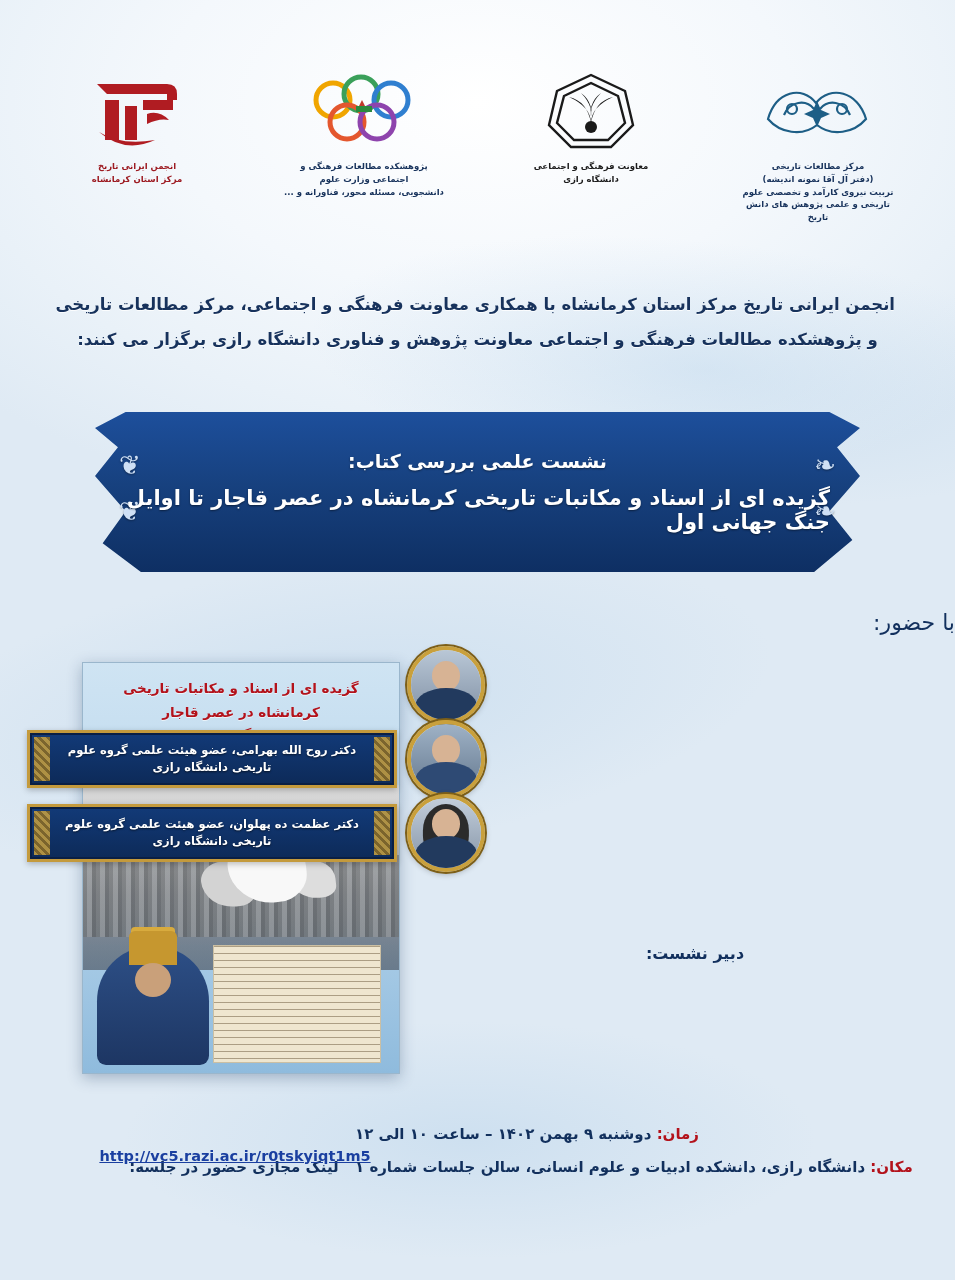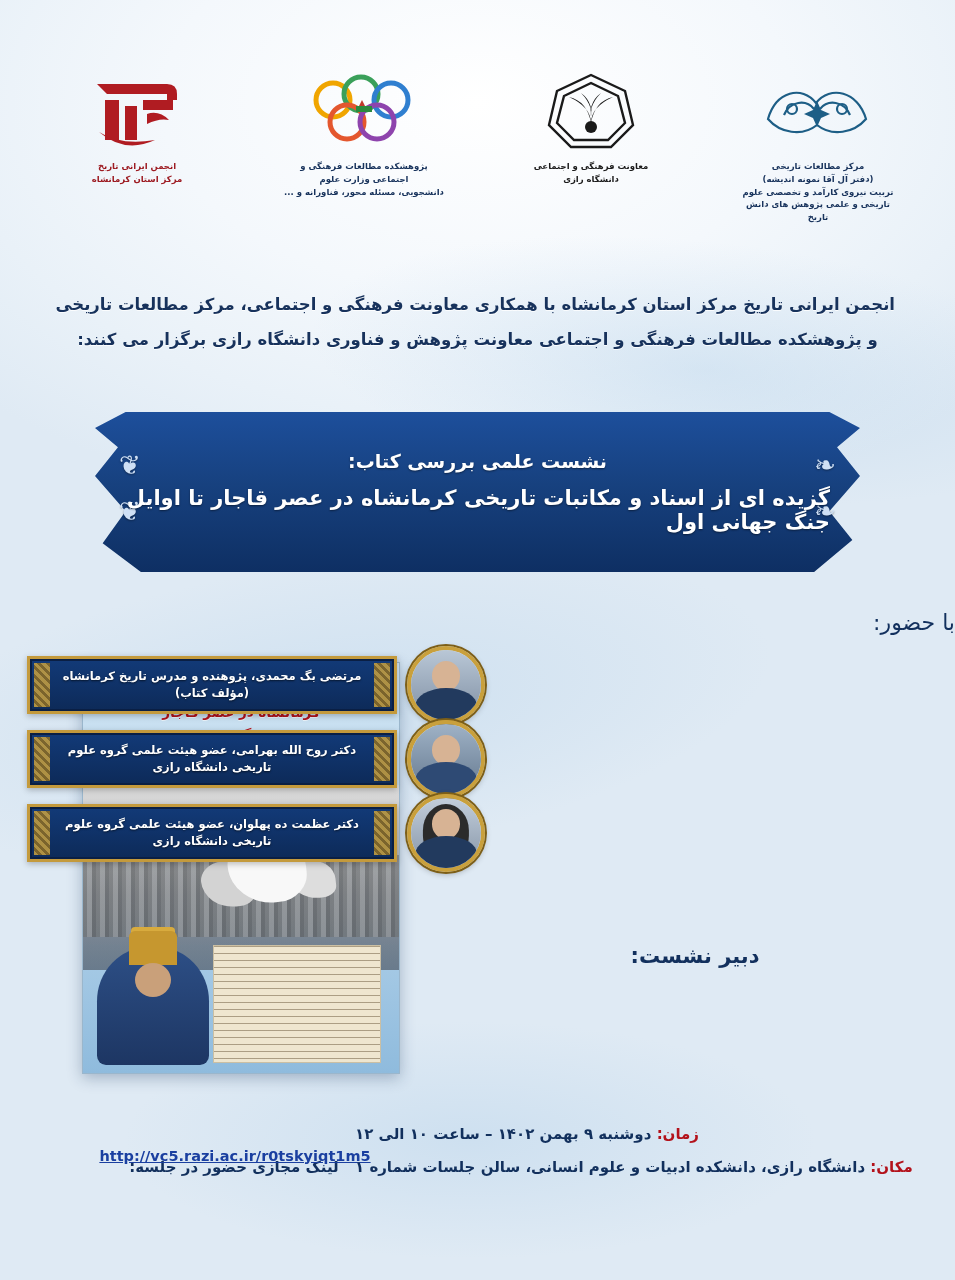--- a/index.html
+++ b/index.html
@@ -88,21 +88,21 @@
   .orn-l1 { left: 24px; top: 40px; }
   .orn-l2 { left: 24px; top: 86px; }
 
   
   .presence-label {
     position: absolute; top: 610px; right: 0; width: 520px;
     color: #12305d; font-weight: normal; font-size: 22px;
   }
   .secretary-label {
     position: absolute; top: 944px; right: 0; width: 520px;
-    text-align: center; color: #12305d; font-weight: bold; font-size: 21px;
+    text-align: center; color: #12305d; font-weight: bold; font-size: 16px;
   }
 
   
   .book {
     position: absolute; left: 82px; top: 662px; width: 318px; height: 412px;
     background: linear-gradient(180deg, #cfe4f3 0%, #b9d6ec 48%, #8fbbdd 100%);
     border: 1px solid #9ab6cc;
     box-shadow: 0 4px 14px rgba(20,50,90,.30);
     overflow: hidden;
   }
@@ -353,23 +353,20 @@
 
   <div class="speakers">
 
     <div class="row">
       <div class="avatar">
         <div class="av-inner av-bg1">
           <div class="av-head"></div>
           <div class="av-body"></div>
         </div>
       </div>
-      <div class="plaque">
-        <span>مرتضی بگ محمدی، پژوهنده و مدرس تاریخ کرمانشاه (مؤلف کتاب)</span>
-      </div>
     </div>
 
     <div class="row">
       <div class="avatar">
         <div class="av-inner av-bg2">
           <div class="av-head"></div>
           <div class="av-body light"></div>
         </div>
       </div>
       <div class="plaque">

